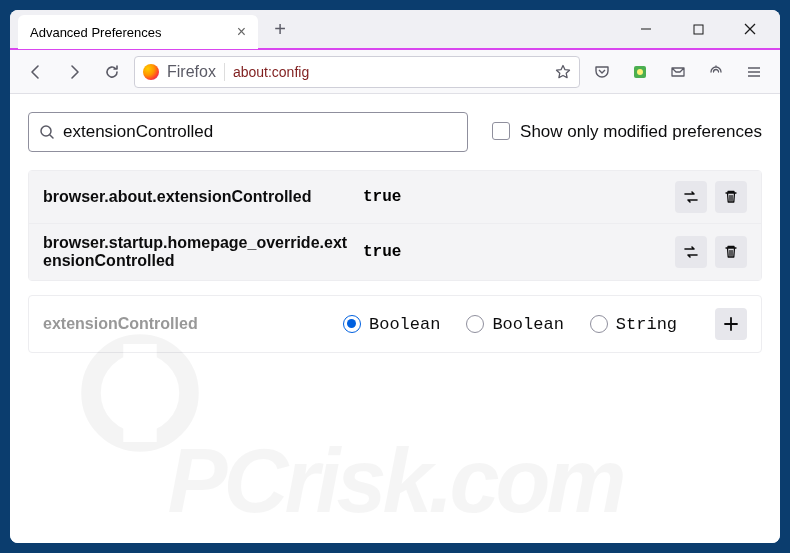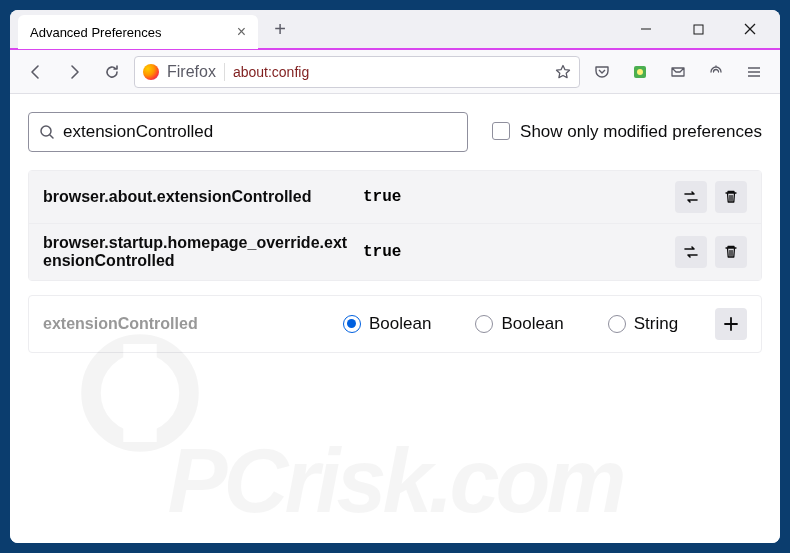--- a/index.html
+++ b/index.html
@@ -195,22 +195,23 @@
 }
 .new-pref-name {
   width: 290px;
   font-size: 16px;
   font-weight: 700;
   color: #989898;
 }
 .radio-group {
   flex: 1;
   display: flex;
-  gap: 44px;
+  gap: 26px;
   align-items: flex-end;
+  font-family: Liberation Mono, monospace;
 }
 .radio-item {
   display: flex;
   align-items: center;
   gap: 8px;
   font-size: 17px;
   color: #0c0c0d;
 }
 .radio {
   width: 18px; height: 18px;

